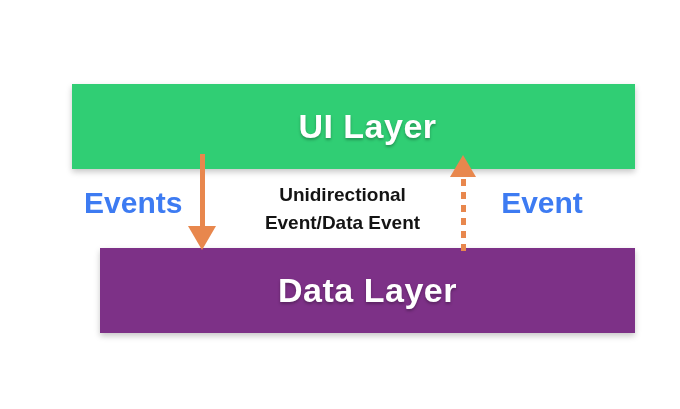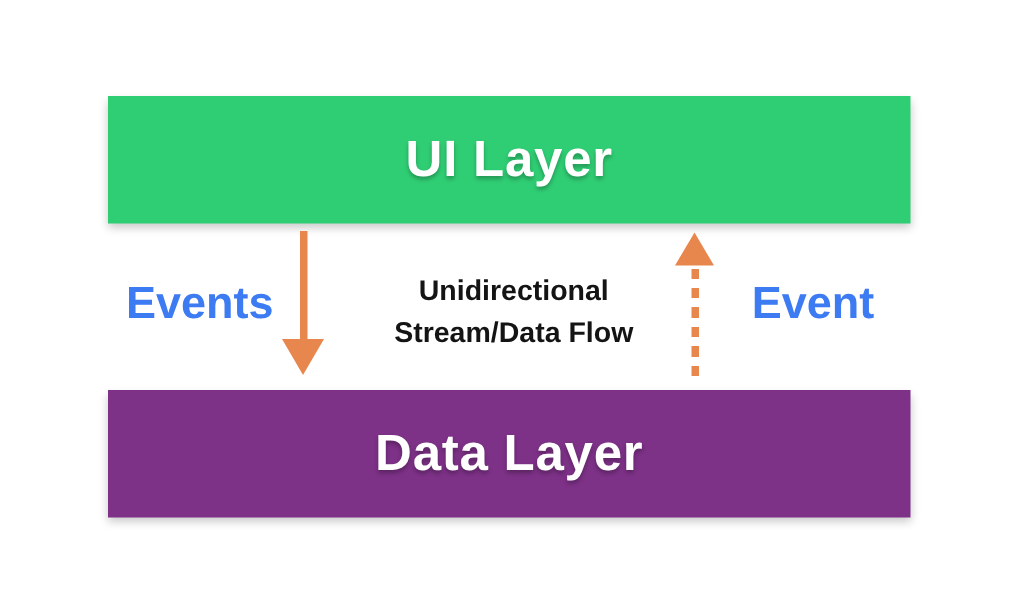--- a/index.html
+++ b/index.html
@@ -17,22 +17,22 @@
     background:var(--background);
     font-family:"Liberation Sans", sans-serif;
     overflow:hidden;position:relative;
   }
   .canvas{position:absolute;inset:0;}
   .layer-box{
     position:absolute;left:72px;width:535px;height:85px;
     display:flex;align-items:center;justify-content:center;
     box-shadow:0 3px 6px rgba(0,0,0,0.22);
   }
-  .box-ui{top:64px;background:var(--ui-box);}
-  .box-data{top:260px;background:var(--data-box);}
+  .box-ui{top:84px;background:var(--ui-box);padding-left:28px;}
+  .box-data{top:248px;background:var(--data-box);margin-left:28px;}
   .layer-label{
     color:var(--box-label-text);
     font-size:34px;font-weight:bold;
     text-shadow:0 2px 3px rgba(0,0,0,0.28);
     letter-spacing:0.5px;
   }
   .side-label{
     position:absolute;top:186px;
     color:var(--label);font-size:30px;font-weight:bold;
     text-align:center;
@@ -94,16 +94,16 @@
     <div class="head"></div>
     <div class="shaft"></div>
   </div>
 
   <div class="side-label events-label">Events</div>
 
   <div class="side-label stream-label">Event</div>
 
   <div class="note">
     <div>Unidirectional</div>
-    <div>Stream/Data Flow</div>
+    <div>Event/Data Event</div>
   </div>
 
 </div>
 
 </body></html>

